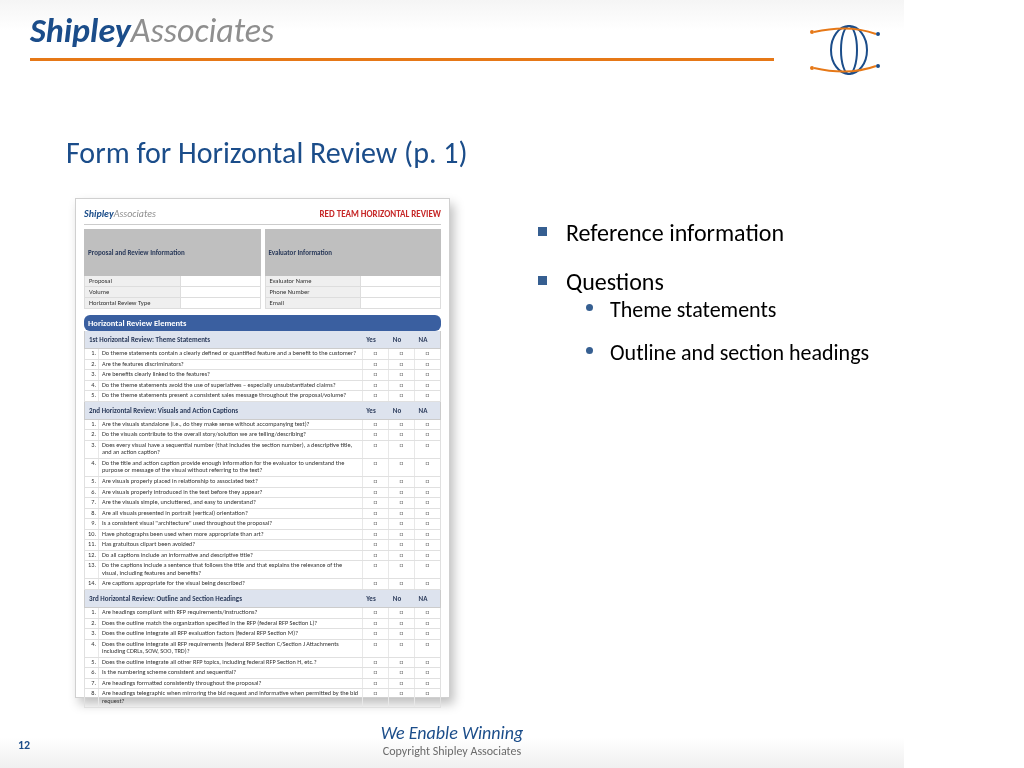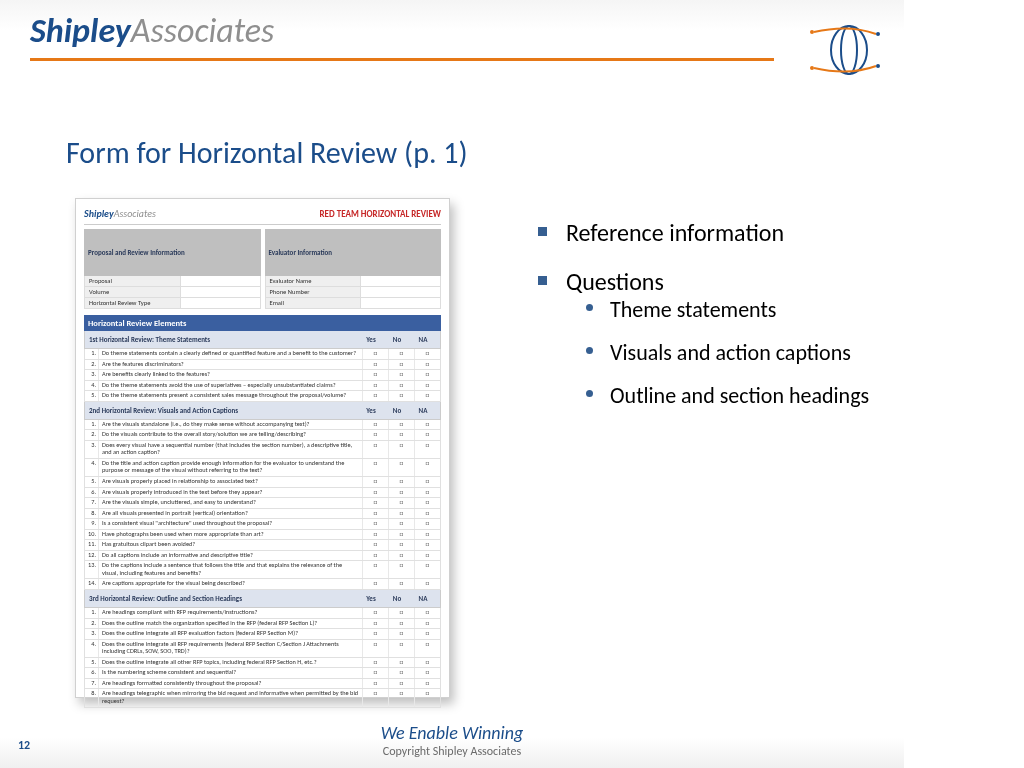--- a/index.html
+++ b/index.html
@@ -15,21 +15,21 @@
   .ft-head { display:flex; justify-content:space-between; align-items:center; padding: 2px 0 4px; border-bottom:1px solid #ccc; }
   .ft-brand { font-size:10px; font-style:italic; font-weight:700; color:#1b4d8a; }
   .ft-brand .lt { color:#8f8f8f; font-weight:400; }
   .ft-title { font-size:9px; font-weight:700; color:#c62828; }
   .ft-toprow { display:flex; gap:4px; margin-top:4px; }
   .ft-box { flex:1; }
   .ft-boxhead { background:#bfbfbf; font-size:7px; font-weight:700; padding:19px 4px; color:#2a3a5a; }
   .ft-kv { display:flex; border:1px solid #ddd; border-top:none; }
   .ft-k { width:55%; background:#efefef; padding:1px 4px; font-size:6.5px; border-right:1px solid #ddd; }
   .ft-v { flex:1; }
-  .ft-band { background:#3a5fa0; color:#fff; font-weight:700; font-size:8.5px; padding:3px 4px; margin-top:6px; }
+  .ft-band { background:#3a5fa0; color:#fff; font-weight:700; font-size:8.5px; padding:3px 4px; margin-top:6px;border-radius:6px; }
   .ft-sec { background:#dde3ee; color:#2a3a5a; font-weight:700; font-size:7px; padding:4px 4px; display:flex; border:1px solid #ccc; border-top:none; }
   .ft-sec .lab { flex:1; }
   .ft-sec .c { width:26px; text-align:center; }
   .ft-row { display:flex; border:1px solid #e0e0e0; border-top:none; font-size:6.3px; line-height:1.2; }
   .ft-row .n { width:14px; text-align:right; padding:1px 2px; border-right:1px solid #e8e8e8; }
   .ft-row .q { flex:1; padding:1px 3px; }
   .ft-row .c { width:26px; text-align:center; border-left:1px solid #e8e8e8; padding-top:1px; }
   .bullets { position: absolute; left: 530px; top: 218px; width: 460px; font-size: 24px; color: #000; }
   .bullets ul { list-style: none; }
   .bullets > ul > li { position: relative; padding-left: 36px; margin-bottom: 20px; }
@@ -313,21 +313,20 @@
         </div>
       </div>
   </div>
 
   <div class="bullets">
     <ul>
       <li><span>Reference information</span></li>
       <li><span>Questions</span>
         <ul class="sub">
           <li>Theme statements</li>
-          <li>Visuals and action captions</li>
           <li>Outline and section headings</li>
         </ul>
       </li>
     </ul>
   </div>
 
   <div class="footer">
     <div class="tag">We Enable Winning</div>
     <div class="copy">Copyright Shipley Associates</div>
   </div>

